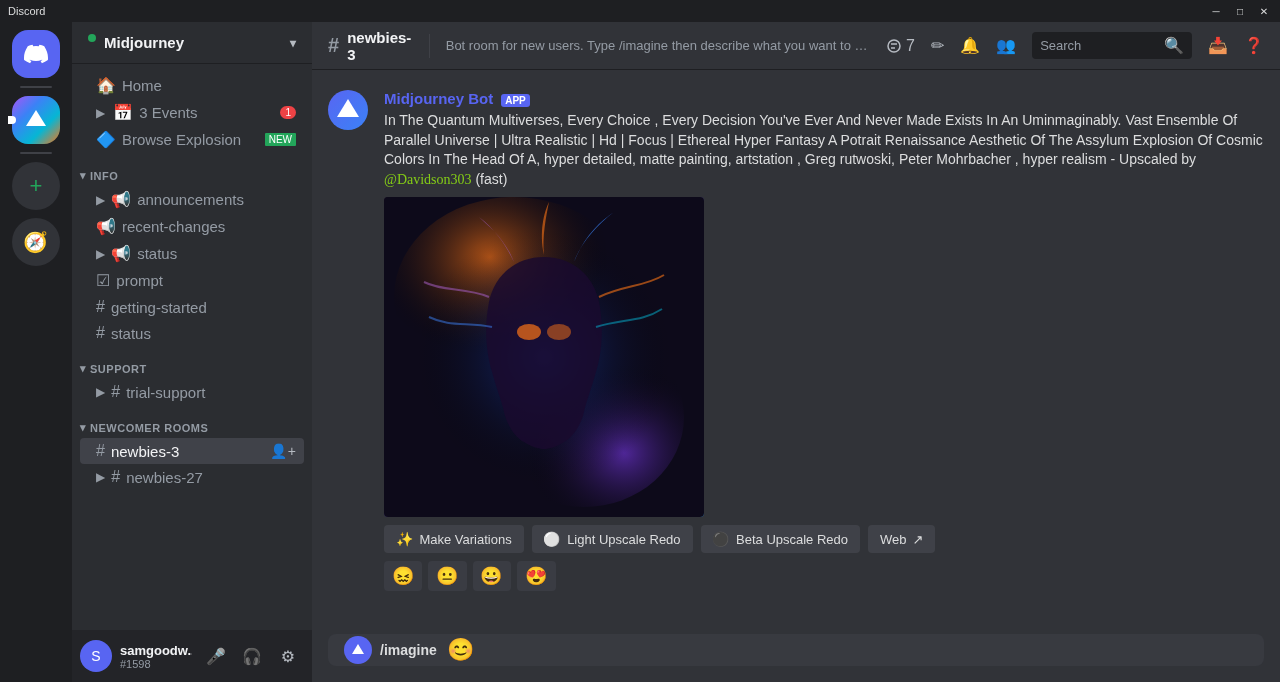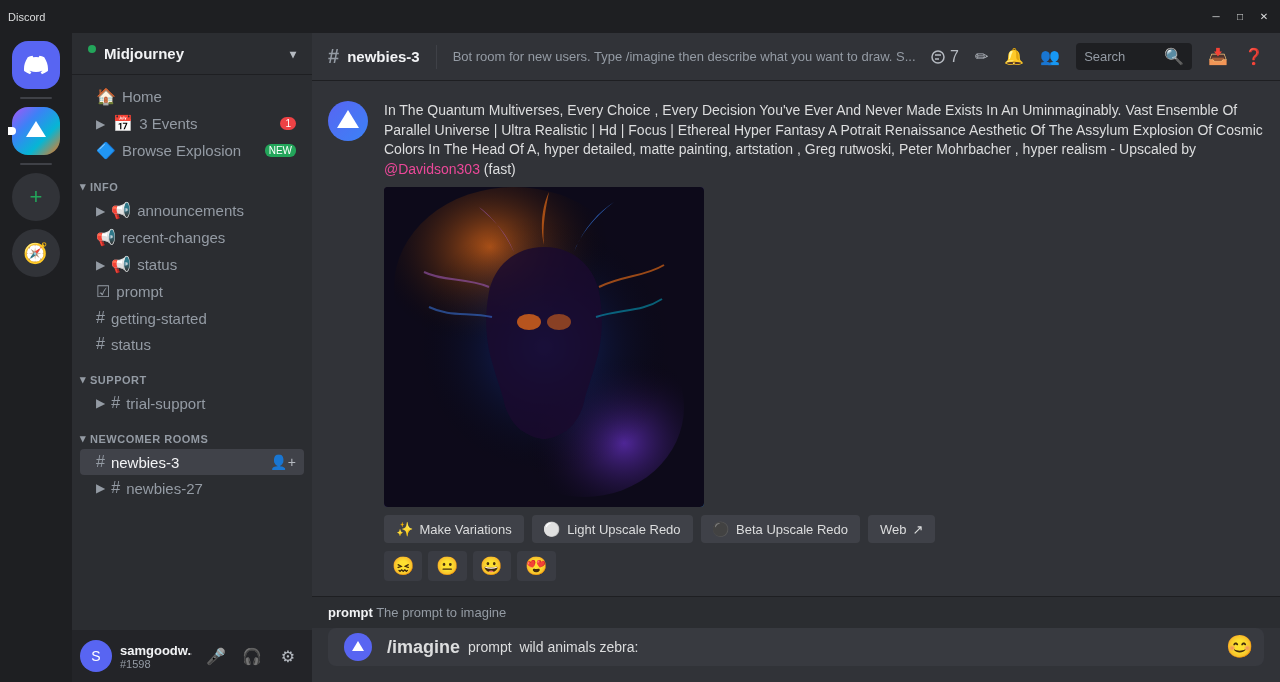--- a/index.html
+++ b/index.html
@@ -9,21 +9,21 @@
       color: #dcddde;
       width: 1280px;
       height: 682px;
       overflow: hidden;
       display: flex;
       flex-direction: column;
     }
 
     
     .titlebar {
-      height: 33px;
+      height: 22px;
       background: #1e1f22;
       display: flex;
       align-items: center;
       justify-content: space-between;
       padding: 8px 8px;
       flex-shrink: 0;
     }
     .titlebar-title {
       font-size: 11px;
       color: #dcddde;
@@ -171,21 +171,21 @@
       color: white;
       font-size: 10px;
       border-radius: 8px;
       padding: 1px 5px;
       margin-left: auto;
     }
     .badge.new {
       background: #23a55a;
       color: white;
       font-size: 10px;
-      border-radius: 6px;
+      border-radius: 1px;
       padding: 1px 4px;
     }
 
     
     .user-area {
       height: 52px;
       background: #232428;
       display: flex;
       align-items: center;
       padding: 0 8px;
@@ -275,21 +275,21 @@
       align-items: center;
       gap: 4px;
     }
     .search-box {
       background: #1e1f22;
       border-radius: 4px;
       padding: 4px 8px;
       display: flex;
       align-items: center;
       gap: 21px;
-      width: 116px;
+      width: 160px;
       cursor: pointer;
     }
     .search-placeholder { font-size: 13px; color: #949ba4; flex: 1; }
 
     
     .messages-area {
       flex: 1;
       overflow-y: auto;
       padding: 16px 0 8px 0;
     }
@@ -317,21 +317,21 @@
     .message-content { flex: 1; }
     .message-header {
       display: flex;
       align-items: baseline;
       gap: 8px;
       margin-bottom: 4px;
     }
     .message-author { font-weight: 600; font-size: 15px; color: #f2f3f5; cursor: pointer; }
     .message-author.bot { color: #5865f2; }
     .message-text { font-size: 14px; line-height: 1.4; color: #dcddde; }
-    .mention { color: #ec4899; cursor: pointer; }
+    .mention { color: #84cc16; cursor: pointer; font-family: Liberation Serif, serif; }
 
     .image-container {
       margin-top: 8px;
       border-radius: 4px;
       overflow: hidden;
       width: 320px;
     }
     .generated-image {
       width: 320px;
       height: 320px;
@@ -403,25 +403,25 @@
     .message-input-wrapper {
       background: #383a40;
       border-radius: 8px;
       display: flex;
       align-items: center;
       padding: 0 8px 0 16px;
       gap: 8px;
     }
     .command-prefix {
       color: #dcddde;
-      font-size: 18px;
+      font-size: 14px;
       white-space: nowrap;
       display: flex;
       align-items: center;
-      gap: 11px;
+      gap: 4px;
     }
     .command-name { font-weight: 600; }
     .input-field-container {
       flex: 1;
       display: flex;
       align-items: center;
     }
     .input-field {
       flex: 1;
       background: transparent;
@@ -637,20 +637,24 @@
     <div class="messages-area">
       <div class="message">
 
         <div class="message-avatar" style="background: linear-gradient(135deg, #5865f2, #3b82f6);">
           <svg width="28" height="28" viewBox="0 0 28 28" fill="white">
             <path d="M14 3 L25 21 H3 Z"></path>
           </svg>
         </div>
 
         <div class="message-content">
+          <div class="message-header">
+            <span class="message-author bot">Midjourney Bot</span>
+            <span style="background:#5865f2; color:white; font-size:10px; border-radius:3px; padding:1px 4px; font-weight:600;">APP</span>
+          </div>
 
           <div class="message-text">
             <span>In The Quantum Multiverses, Every Choice , Every Decision You've Ever And Never Made Exists In An Uminmaginably. Vast Ensemble Of Parallel Universe | Ultra Realistic | Hd | Focus | Ethereal Hyper Fantasy A Potrait Renaissance Aesthetic Of The Assylum Explosion Of Cosmic Colors In The Head Of A, hyper detailed, matte painting, artstation , Greg rutwoski, Peter Mohrbacher , hyper realism</span>
             <span> - Upscaled by </span>
             <span class="mention">@Davidson303</span>
             <span>(fast)</span>
           </div>
 
           <div class="image-container">
             <div class="generated-image">
@@ -723,38 +727,31 @@
               <span>😀</span>
             </div>
             <div class="reaction">
               <span>😍</span>
             </div>
           </div>
         </div>
       </div>
     </div>
 
-    <div class="prompt-hint">
-      <strong>prompt</strong>
-      <span>The prompt to imagine</span>
-    </div>
 
     <div class="input-area">
       <div class="message-input-wrapper">
         <div class="command-prefix">
           <div style="width:28px; height:28px; border-radius:50%; background:#5865f2; display:flex; align-items:center; justify-content:center; font-size:12px; margin-right:4px;">
             <svg width="16" height="16" viewBox="0 0 16 16" fill="white">
                 <path d="M8 2 L14 12 H2 Z"></path>
               </svg>
           </div>
           <span class="command-name">/imagine</span>
         </div>
-        <div class="input-field-container">
-          <input type="text" class="input-field" value="prompt  wild animals zebra:" style="">
-        </div>
         <div class="input-icons">
           <div class="input-icon" style="color:#f0b232; font-size:22px;">😊</div>
         </div>
       </div>
     </div>
 
   </div>
 </div>
 
 </body></html>

